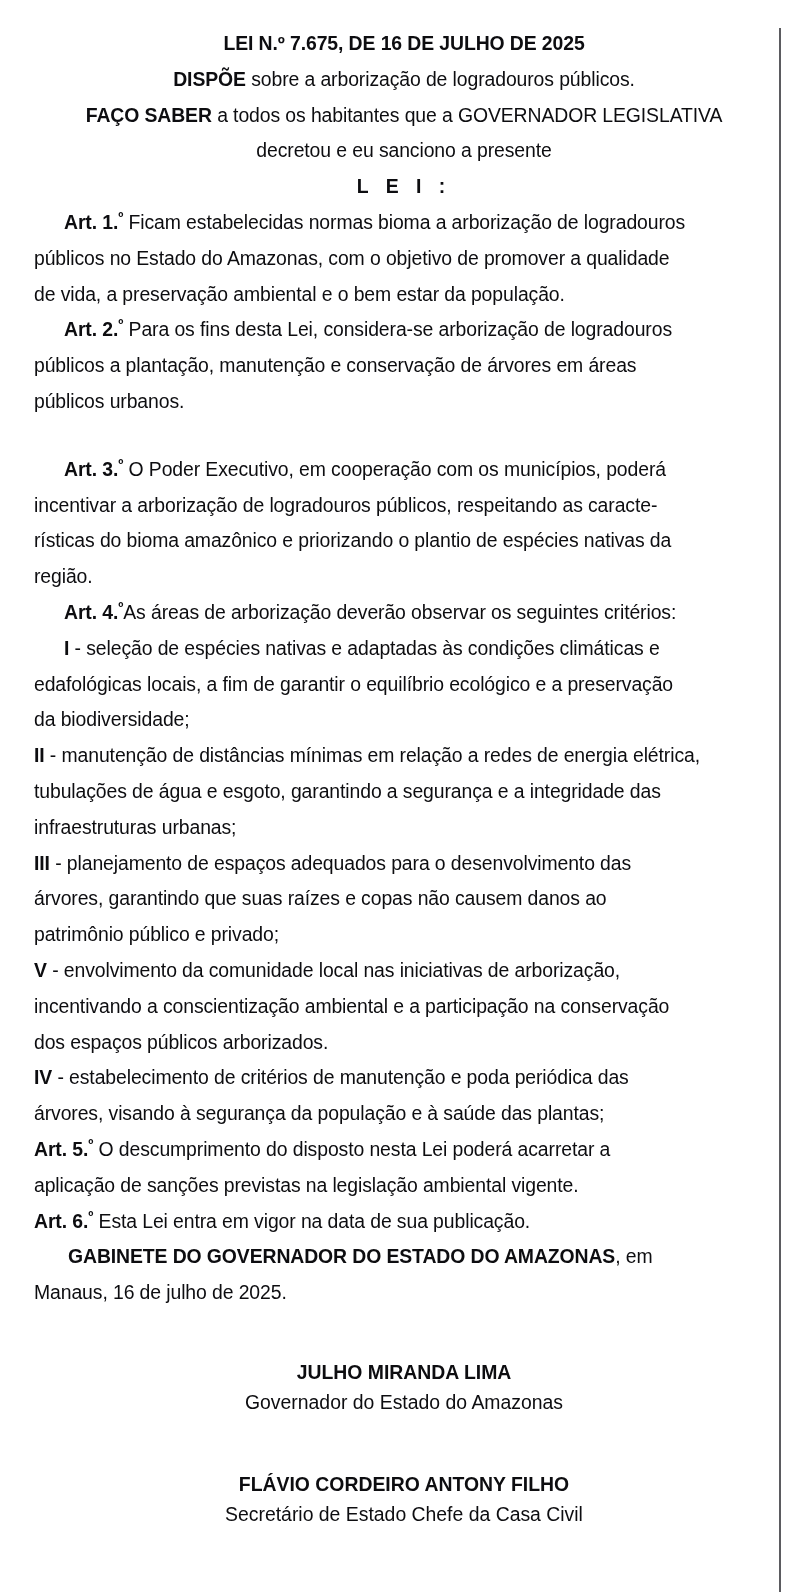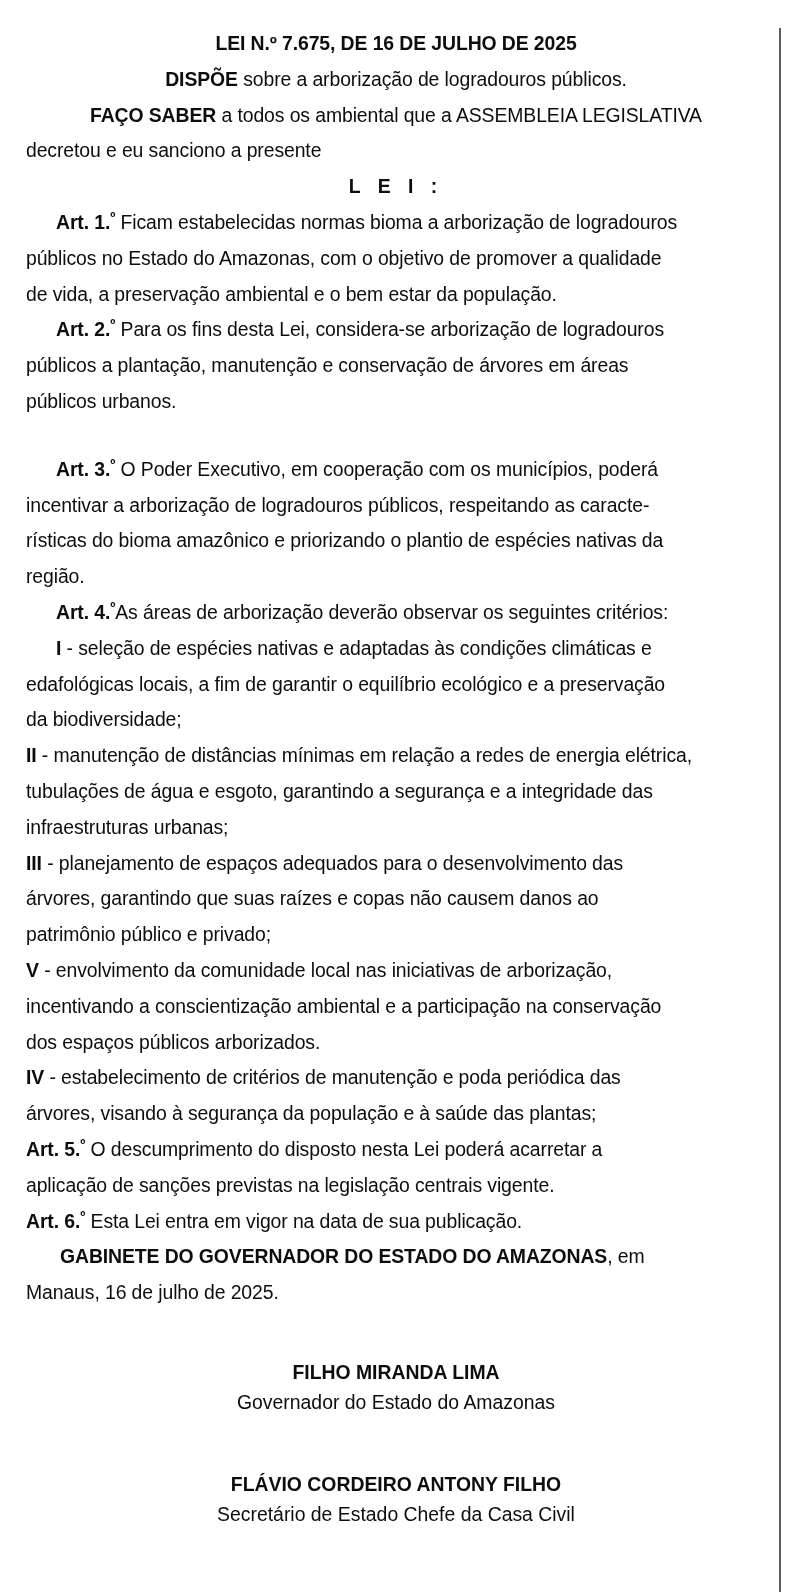--- a/index.html
+++ b/index.html
@@ -22,30 +22,31 @@
   .column-rule {
     position: absolute;
     left: 779px;
     top: 28px;
     width: 2px;
     height: 1564px;
     background: #5b5b60;
   }
   .content {
     position: absolute;
-    left: 26px;
+    left: 34px;
     top: 26px;
     width: 740px;
   }
   .line {
     font-size: 19.4px;
     line-height: 35.8px;
     letter-spacing: -0.1px;
     margin: 0;
     white-space: nowrap;
+    text-align: center;
   }
   .center {
     text-align: center;
   }
   .bold {
     font-weight: bold;
   }
   .justify-line {
     
     display: flex;
@@ -85,21 +86,21 @@
 <div class="page">
 
   <div class="column-rule"></div>
 
   <div class="content">
 
     <div class="line center bold">LEI N.º 7.675, DE 16 DE JULHO DE 2025</div>
 
     <div class="line center"><span class="bold">DISPÕE</span><span> sobre a arborização de logradouros públicos.</span></div>
 
-    <div class="line" style="text-align:center;"><span class="bold">FAÇO SABER</span><span> a todos os ambiental que a ASSEMBLEIA LEGISLATIVA</span></div>
+    <div class="line" style="text-align:center;"><span class="bold">FAÇO SABER</span><span> a todos os habitantes que a GOVERNADOR LEGISLATIVA</span></div>
     <div class="line">decretou e eu sanciono a presente</div>
 
     <div class="line center bold spaced">L E I :</div>
 
     <div>
       <div class="justify-line">
         <span style="padding-left:30px;"><span class="bold">Art. 1.</span><span class="bold ordinal">º</span><span> Ficam estabelecidas normas bioma a arborização de logradouros</span></span>
       </div>
       <div class="justify-line">
           <span>públicos no Estado do Amazonas, com o objetivo de promover a qualidade</span>
@@ -180,38 +181,38 @@
       <div class="justify-line">
         <span><span class="bold">IV</span><span> - </span><span>estabelecimento de critérios de manutenção e poda periódica das</span></span>
       </div>
       <div class="flowline">árvores, visando à segurança da população e à saúde das plantas;</div>
     </div>
 
     <div>
       <div class="justify-line">
         <span><span class="bold">Art. 5.</span><span class="bold ordinal">º</span><span> O descumprimento do disposto nesta Lei poderá acarretar a</span></span>
       </div>
-      <div class="flowline">aplicação de sanções previstas na legislação centrais vigente.</div>
+      <div class="flowline">aplicação de sanções previstas na legislação ambiental vigente.</div>
     </div>
 
     <div>
       <div class="flowline"><span class="bold">Art. 6.</span><span class="bold ordinal">º</span><span> Esta Lei entra em vigor na data de sua publicação.</span></div>
     </div>
 
     <div>
       <div class="justify-line">
         <span style="padding-left:34px;"><span class="bold">GABINETE DO GOVERNADOR DO ESTADO DO AMAZONAS</span><span>, em</span></span>
       </div>
       <div class="flowline">Manaus, 16 de julho de 2025.</div>
     </div>
 
     <div class="gap-md"></div>
 
     <div class="sigblock">
-      <div class="bold">FILHO MIRANDA LIMA</div>
+      <div class="bold">JULHO MIRANDA LIMA</div>
       <div>Governador do Estado do Amazonas</div>
     </div>
 
     <div class="gap-lg"></div>
 
     <div class="sigblock">
       <div class="bold">FLÁVIO CORDEIRO ANTONY FILHO</div>
       <div>Secretário de Estado Chefe da Casa Civil</div>
     </div>
 

